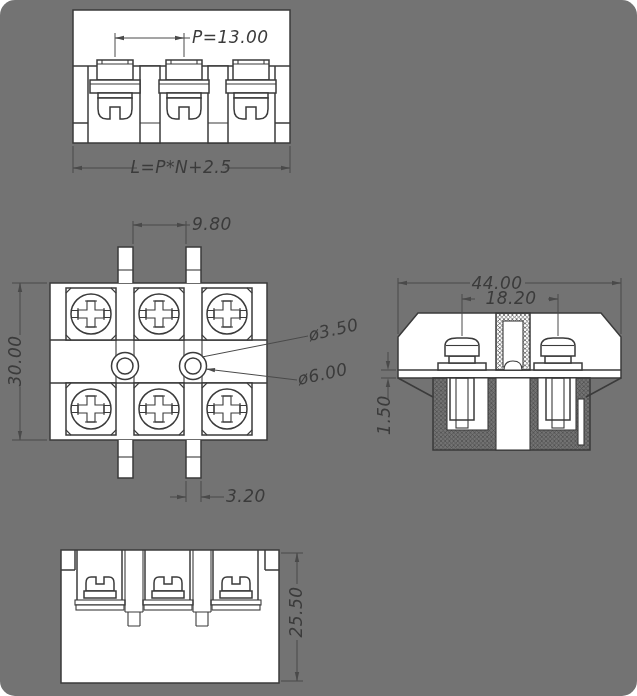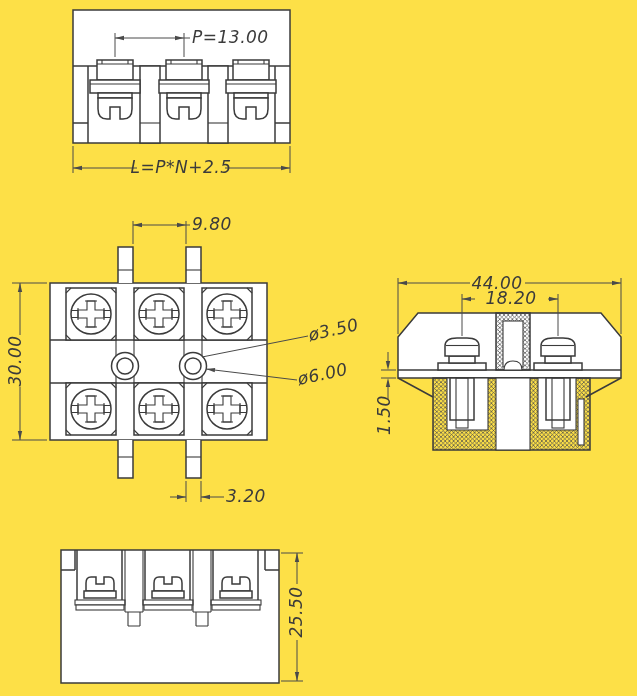--- a/index.html
+++ b/index.html
@@ -1,17 +1,17 @@
 <!DOCTYPE html>
 <html><head>
 <meta charset="utf-8">
 <style>
   html,body{margin:0;padding:0;background:#ffffff;}
-  .stage{position:relative;width:637px;height:696px;background:#fde047;overflow:hidden;
-         font-family:"DejaVu Sans",sans-serif;}
+  .stage{position:relative;width:637px;height:696px;background:#737373;overflow:hidden;
+         font-family:"DejaVu Sans",sans-serif;border-radius:15px;}
   svg{display:block;}
   .geo{stroke:#3b3b3b;stroke-width:1.5;fill:none;stroke-linecap:butt;stroke-linejoin:miter;}
   .thin{stroke-width:1.1;}
   .wfill{fill:#ffffff;}
   .hatchf{fill:url(#hatch);}
   .dim{stroke:#4a4a4a;stroke-width:1;fill:none;}
   .arr{fill:#4a4a4a;stroke:none;}
   .dimtxt{font-family:"DejaVu Sans",sans-serif;font-style:italic;font-size:17px;
           letter-spacing:0.5px;fill:#3b3b3b;stroke:none;}
 </style>

